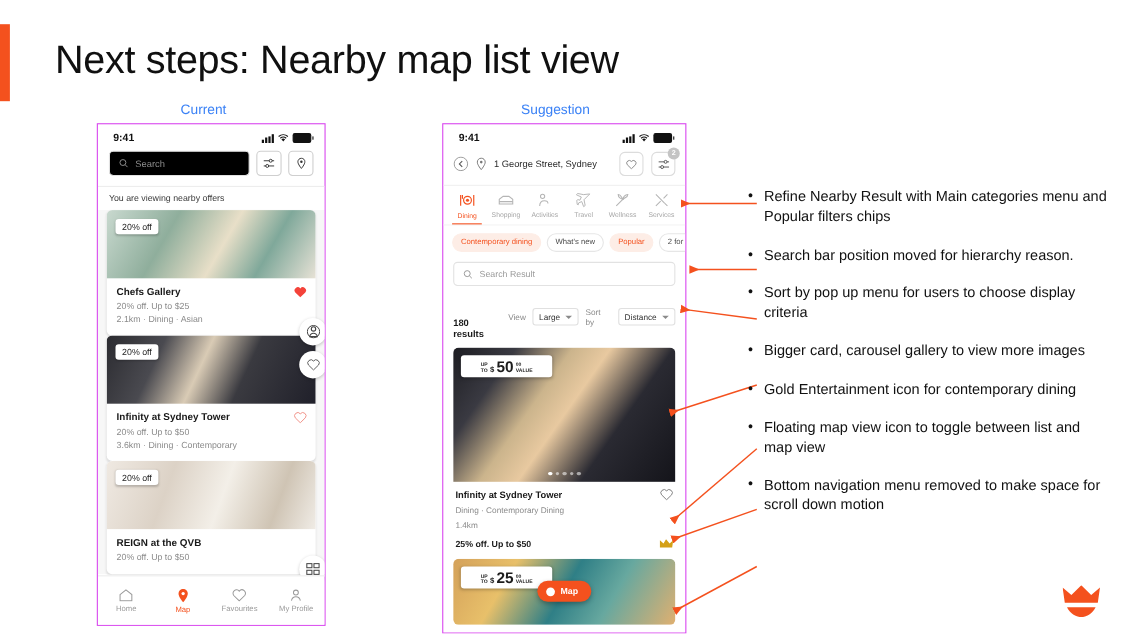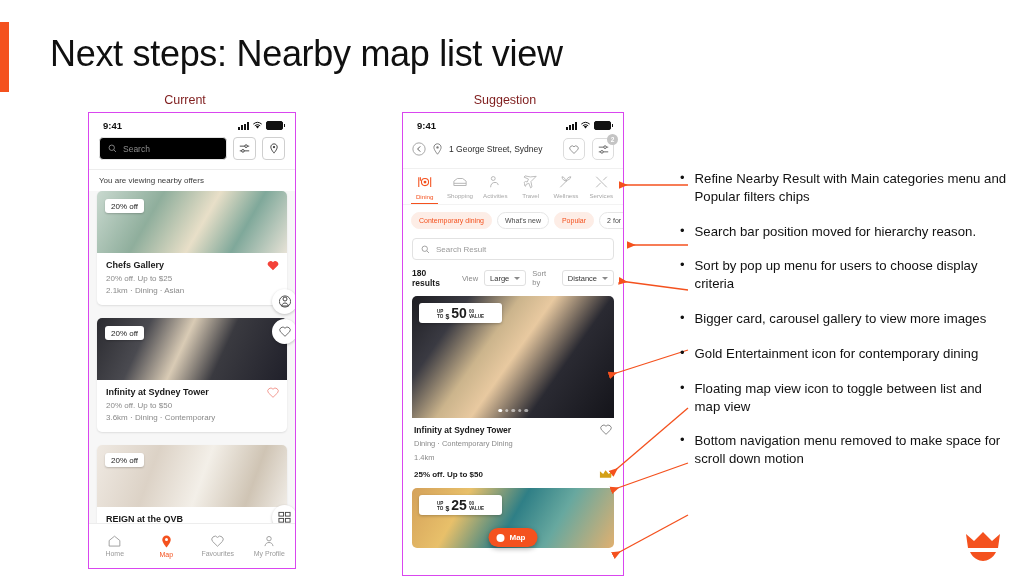--- a/index.html
+++ b/index.html
@@ -9,21 +9,21 @@
     overflow:hidden;position:relative;
     -webkit-font-smoothing:antialiased;
   }
   .accent-bar{position:absolute;left:0;top:22px;width:9px;height:70px;background:#F4511E;}
   .page-title{
     position:absolute;left:50px;top:33px;
     font-size:36px;color:#101010;font-weight:400;letter-spacing:-0.3px;
     white-space:nowrap;
   }
   .col-label{
-    position:absolute;font-size:12.5px;color:#7f1d1d;text-align:center;
+    position:absolute;font-size:12.5px;color:#3b82f6;text-align:center;
   }
   .lbl-current{left:120px;top:93px;width:130px;}
   .lbl-suggestion{left:440px;top:93px;width:130px;}
 
   
   .phone{
     position:absolute;background:#fff;border:1px solid #d946ef;
     overflow:hidden;
   }
   .phone-left{left:88px;top:112px;width:206px;height:455px;}
@@ -54,21 +54,21 @@
     width:21px;height:21px;border:1px solid #cfcfcf;border-radius:4px;
     display:flex;align-items:center;justify-content:center;background:#fff;
   }
   .l-nearby{
     border-top:1px solid #ededed;
     padding:6px 10px;font-size:8px;color:#3a3a3a;
     position:relative;background:#fff;
   }
   .l-list{position:relative;background:#f7f7f7;padding:0 8px;}
   .l-card{
-    background:#fff;border-radius:5px;overflow:hidden;margin-bottom:13px;
+    background:#fff;border-radius:5px;overflow:hidden;margin-bottom:0;
     box-shadow:0 1px 2px rgba(0,0,0,.10);
   }
   .l-photo{height:62px;position:relative;}
   .ph1{background:linear-gradient(120deg,#c9d9cf 0%,#8fae9c 30%,#e8dfc8 55%,#7fa89a 75%,#e7e2d6 100%);}
   .ph2{background:linear-gradient(115deg,#2b2b30 0%,#4a4a50 25%,#d9cbb5 45%,#3a3a40 65%,#20202a 100%);}
   .ph3{background:linear-gradient(110deg,#efe9e2 0%,#dcd2c6 30%,#f3efe8 55%,#cfc4b4 80%,#f0ece6 100%);}
   .off-badge{
     position:absolute;left:8px;top:8px;background:#fff;border-radius:3px;
     font-size:8px;color:#1c1c1c;padding:2.5px 6px;font-weight:500;
     box-shadow:0 1px 2px rgba(0,0,0,.2);
@@ -114,21 +114,21 @@
   .chip{
     font-size:7px;padding:4px 7px;border-radius:12px;white-space:nowrap;
     border:1px solid #e6e6e6;color:#4a4a4a;background:#fff;
   }
   .chip.hot{background:#FDEDE6;border-color:#FDEDE6;color:#F4511E;}
   .r-search{
     margin:2px 9px 8px 9px;height:20px;border:1px solid #e2e2e2;border-radius:4px;
     display:flex;align-items:center;gap:6px;padding:0 8px;font-size:8px;color:#9a9a9a;
   }
   .r-results{display:flex;align-items:center;gap:6px;padding:0 9px 8px 9px;}
-  .r-count{font-size:8.5px;font-weight:bold;color:#1a1a1a;}
+  .r-count{font-size:8.5px;font-weight:bold;color:#1a1a1a;margin-top:20px;}
   .r-lab{font-size:7.5px;color:#8a8a8a;}
   .r-sel{
     border:1px solid #e0e0e0;border-radius:3px;padding:2.5px 5px;
     font-size:7.5px;color:#333;display:flex;align-items:center;gap:5px;background:#fff;
   }
   .caret{width:0;height:0;border-left:3px solid transparent;border-right:3px solid transparent;border-top:3.5px solid #8a8a8a;}
   .r-card{margin:0 9px 9px 9px;border-radius:5px;overflow:hidden;background:#fff;}
   .r-photo{height:122px;position:relative;}
   .rph1{background:linear-gradient(125deg,#1d1d22 0%,#3a3a42 20%,#cbb48c 38%,#e8c9a0 50%,#2a2a32 70%,#14141a 100%);}
   .rph2{background:linear-gradient(120deg,#d4a15a 0%,#e8c06a 25%,#2f7f86 50%,#67a89f 70%,#e0b070 100%);}

